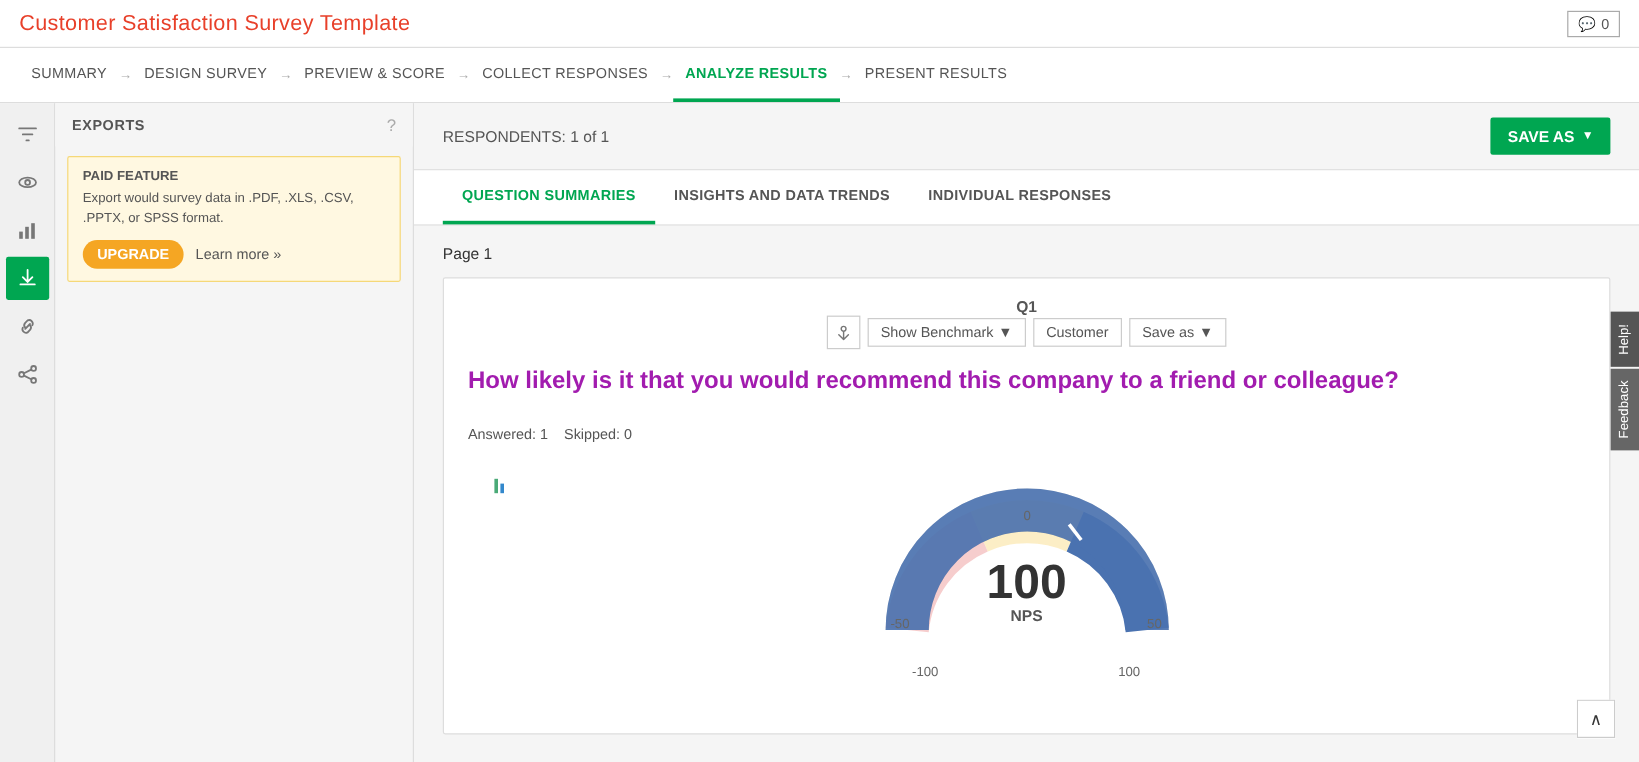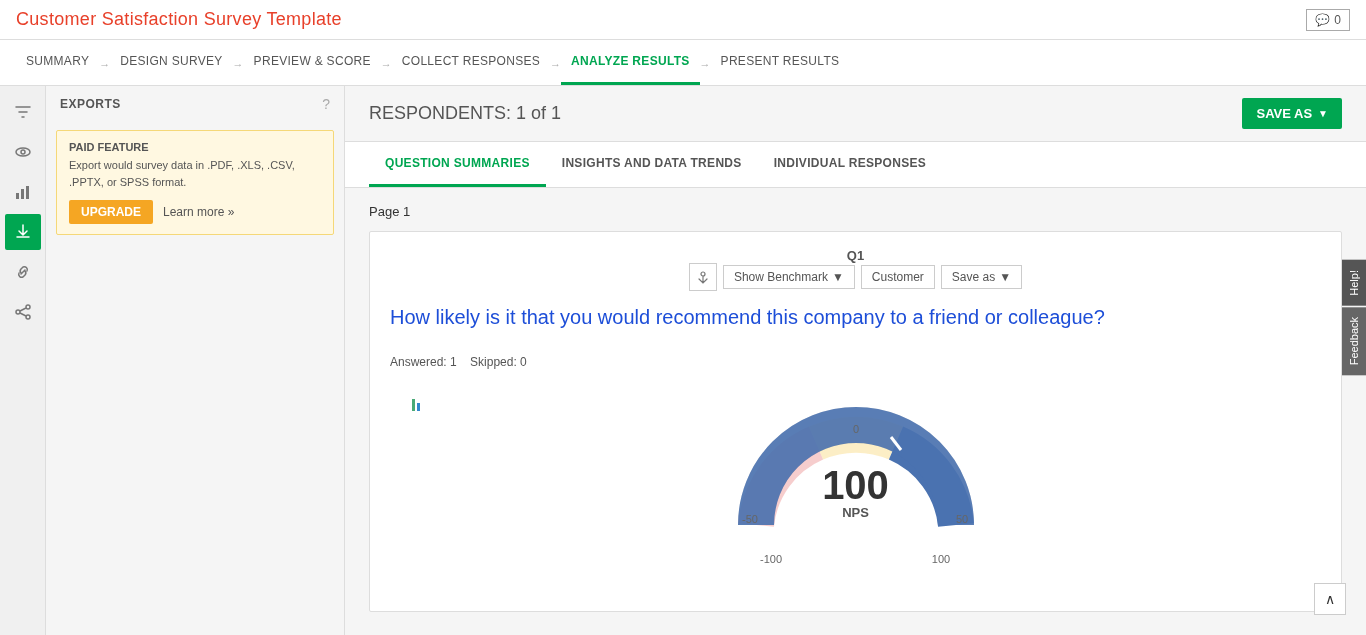--- a/index.html
+++ b/index.html
@@ -56,40 +56,40 @@
 
     .paid-feature-box {
       margin: 8px 10px; background: #fff8e1; border: 1px solid #f5d878;
       padding: 10px 12px; border-radius: 2px;
     }
     .paid-label { font-size: 11px; font-weight: 700; color: #555; margin-bottom: 4px; }
     .paid-desc { font-size: 11px; color: #555; line-height: 1.5; margin-bottom: 10px; }
     .paid-actions { display: flex; align-items: center; gap: 10px; }
     .upgrade-btn {
       background: #f5a623; color: #fff; border: none; padding: 5px 12px;
-      font-size: 12px; font-weight: 700; cursor: pointer; border-radius: 2px;
+      font-size: 12px; font-weight: 700; cursor: pointer; border-radius: 12px;
     }
     .learn-more { font-size: 12px; color: #555; cursor: pointer; text-decoration: none; }
 
     
     .icon-btn {
       width: 36px; height: 36px; display: flex; align-items: center; justify-content: center;
       cursor: pointer; color: #777; font-size: 16px; border-radius: 2px;
     }
     .icon-btn.active { background: #00a651; color: #fff; }
 
     
     .content-area { flex: 1; overflow-y: auto; background: #f5f5f5; }
 
     
     .analyze-header {
       display: flex; align-items: center; justify-content: space-between;
       padding: 12px 24px; background: #f5f5f5; border-bottom: 1px solid #ddd;
     }
-    .respondents-text { font-size: 18px; color: #555; }
+    .respondents-text { font-size: 13px; color: #555; }
     .save-as-btn {
       display: flex; align-items: center; background: #00a651; color: #fff;
       border: none; padding: 8px 14px; font-size: 13px; font-weight: 600;
       cursor: pointer; border-radius: 2px; gap: 6px;
     }
     .save-as-btn .caret { font-size: 10px; }
 
     
     .content-tabs {
       display: flex; align-items: center; background: #fff;
@@ -114,21 +114,21 @@
       display: flex; align-items: center; justify-content: space-between; margin-bottom: 12px; flex-direction: column;
     }
     .q-label { font-size: 13px; font-weight: 600; color: #555; }
     .q-actions { display: flex; align-items: center; gap: 6px; }
     .icon-square { width: 28px; height: 28px; border: 1px solid #ccc; display: flex; align-items: center; justify-content: center; cursor: pointer; font-size: 12px; }
     .action-btn {
       border: 1px solid #ccc; background: #fff; padding: 4px 10px;
       font-size: 12px; cursor: pointer; color: #555; display: flex; align-items: center; gap: 4px;
     }
     .question-text {
-      font-size: 20px; color: #1d4ed8; font-weight: 400; line-height: 1.4; margin-bottom: 24px;
+      font-size: 20px; color: #a21caf; font-weight: 700; line-height: 1.4; margin-bottom: 24px;
     }
     .answered-skipped { font-size: 12px; color: #555; margin-bottom: 16px; margin-top: 17px; }
     .answered-skipped span { margin-right: 10px; }
 
     
     .nps-chart-container {
       display: flex; justify-content: center; align-items: flex-start;
       padding: 10px 0; min-height: 200px; position: relative;
     }
 

